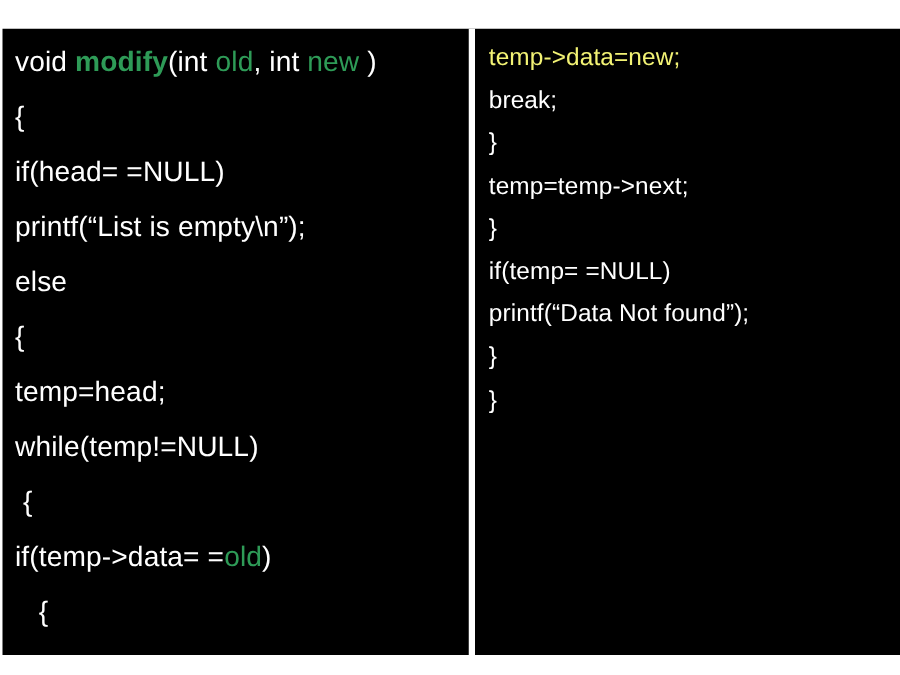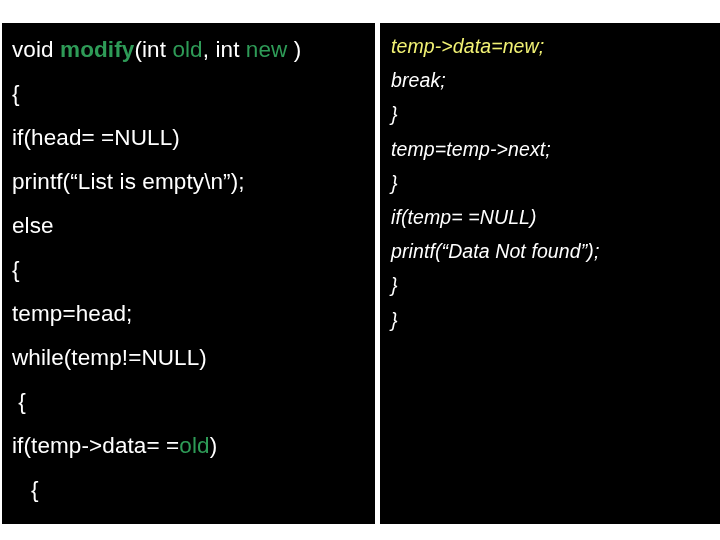--- a/index.html
+++ b/index.html
@@ -58,21 +58,20 @@
     letter-spacing: 0.1px;
   }
 
   #right-col {
     left: 389px;
     top: 6px;
     width: 325px;
     font-size: 19.5px;
     line-height: 34.2px;
     letter-spacing: 0.1px;
-    font-style: italic;
   }
 
   .code-line {
     display: block;
     white-space: pre;
   }
 
   .kw-green  { color: #2E9B57; }
   .kw-green-b{ color: #2E9B57; font-weight: bold; }
   .kw-yellow { color: #F2F274; }

